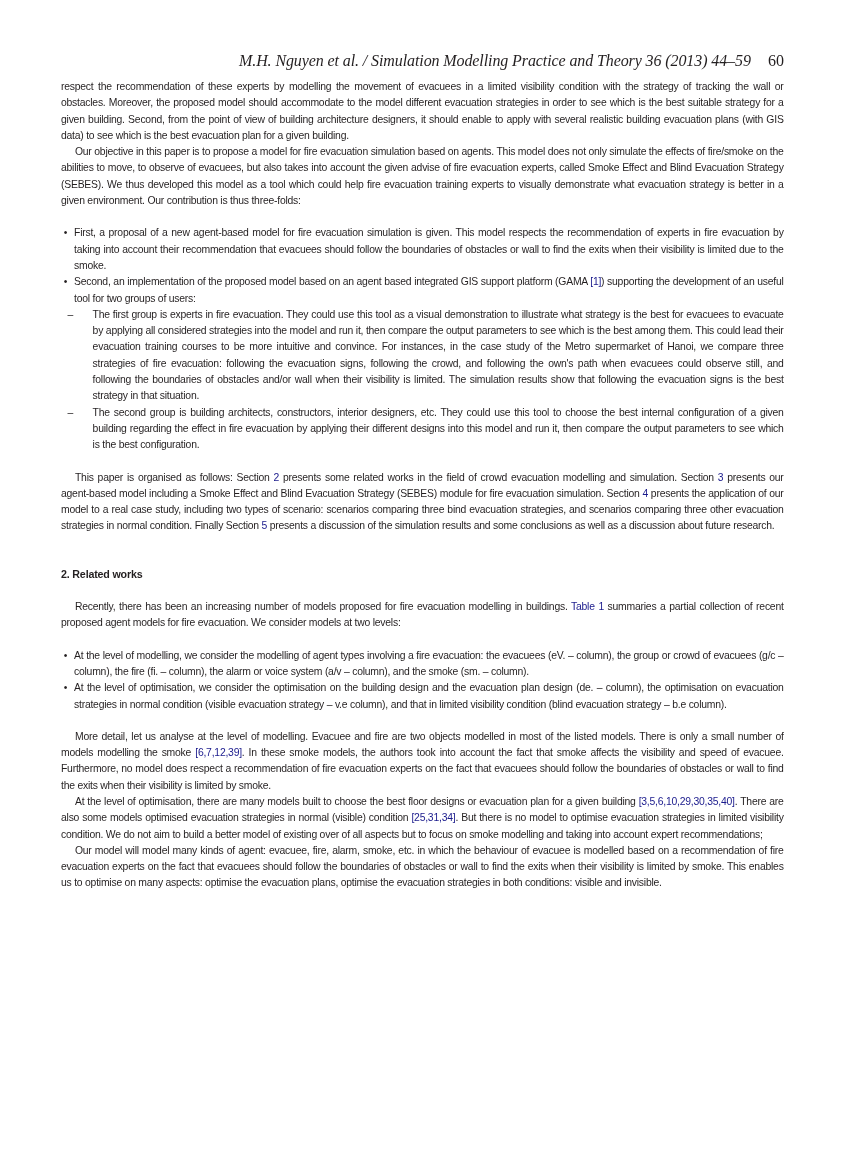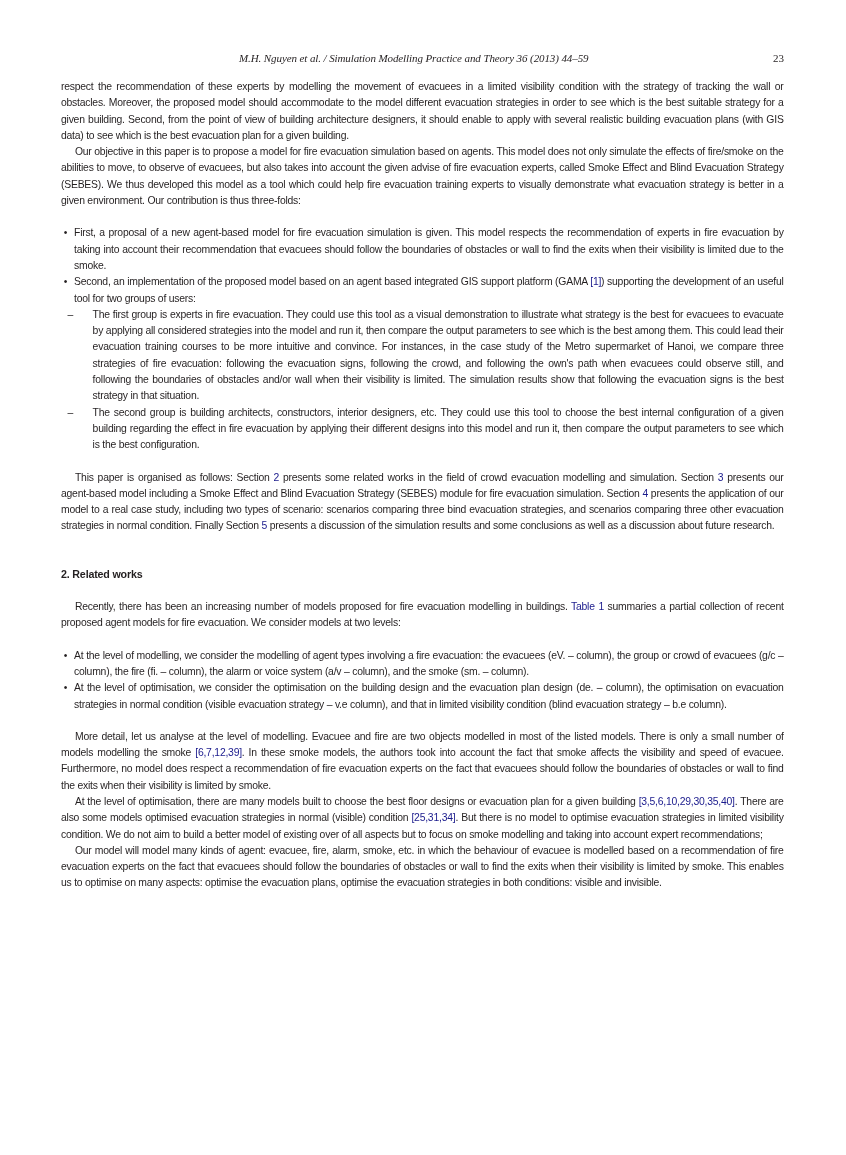--- a/index.html
+++ b/index.html
@@ -5,21 +5,21 @@
   html, body { margin: 0; padding: 0; background: #ffffff; }
   body {
     width: 846px; height: 1155px; position: relative; overflow: hidden;
     font-family: "Liberation Sans", sans-serif;
     color: #231f20;
   }
   .page { position: absolute; left: 61px; top: 50px; width: 723px; }
   .running-head {
     position: relative; height: 18px;
     font-family: "Liberation Serif", serif; font-style: italic;
-    font-size: 11px; color: #231f20;
+    font-size: 16px; color: #231f20;
   }
   .running-head .title { position: absolute; left: 178px; top: 2px; letter-spacing: -0.1px; }
   .running-head .pageno { position: absolute; right: 0; top: 2px; font-style: normal; }
   .body-text {
     font-family: "Liberation Sans", sans-serif;
     font-size: 11.2px; line-height: 16.3px;
     text-align: justify; letter-spacing: -0.25px;
     transform: scaleX(0.93); transform-origin: left top; width: 777px;
   }
   p { margin: 0; }
@@ -37,21 +37,21 @@
     font-family: "Liberation Sans", sans-serif; font-weight: bold;
     font-size: 11.5px; margin: 0; letter-spacing: -0.2px;
   }
 </style>
 </head>
 <body>
 
 <div class="page">
   <div class="running-head">
     <span class="title">M.H. Nguyen et al. / Simulation Modelling Practice and Theory 36 (2013) 44–59</span>
-    <span class="pageno">23</span>
+    <span class="pageno">60</span>
   </div>
 
   <div class="body-text" style="margin-top:10px;">
     <p>respect the recommendation of these experts by modelling the movement of evacuees in a limited visibility condition with the strategy of tracking the wall or obstacles. Moreover, the proposed model should accommodate to the model different evacuation strategies in order to see which is the best suitable strategy for a given building. Second, from the point of view of building architecture designers, it should enable to apply with several realistic building evacuation plans (with GIS data) to see which is the best evacuation plan for a given building.</p>
     <p class="indent">Our objective in this paper is to propose a model for fire evacuation simulation based on agents. This model does not only simulate the effects of fire/smoke on the abilities to move, to observe of evacuees, but also takes into account the given advise of fire evacuation experts, called Smoke Effect and Blind Evacuation Strategy (SEBES). We thus developed this model as a tool which could help fire evacuation training experts to visually demonstrate what evacuation strategy is better in a given environment. Our contribution is thus three-folds:</p>
     <div class="gap"></div>
     <ul class="bullets">
       <li><span>First, a proposal of a new agent-based model for fire evacuation simulation is given. This model respects the recommendation of experts in fire evacuation by taking into account their recommendation that evacuees should follow the boundaries of obstacles or wall to find the exits when their visibility is limited due to the smoke.</span></li>
       <li>
         <span>Second, an implementation of the proposed model based on an agent based integrated GIS support platform (GAMA </span><span class="link">[1]</span><span>) supporting the development of an useful tool for two groups of users:</span>

